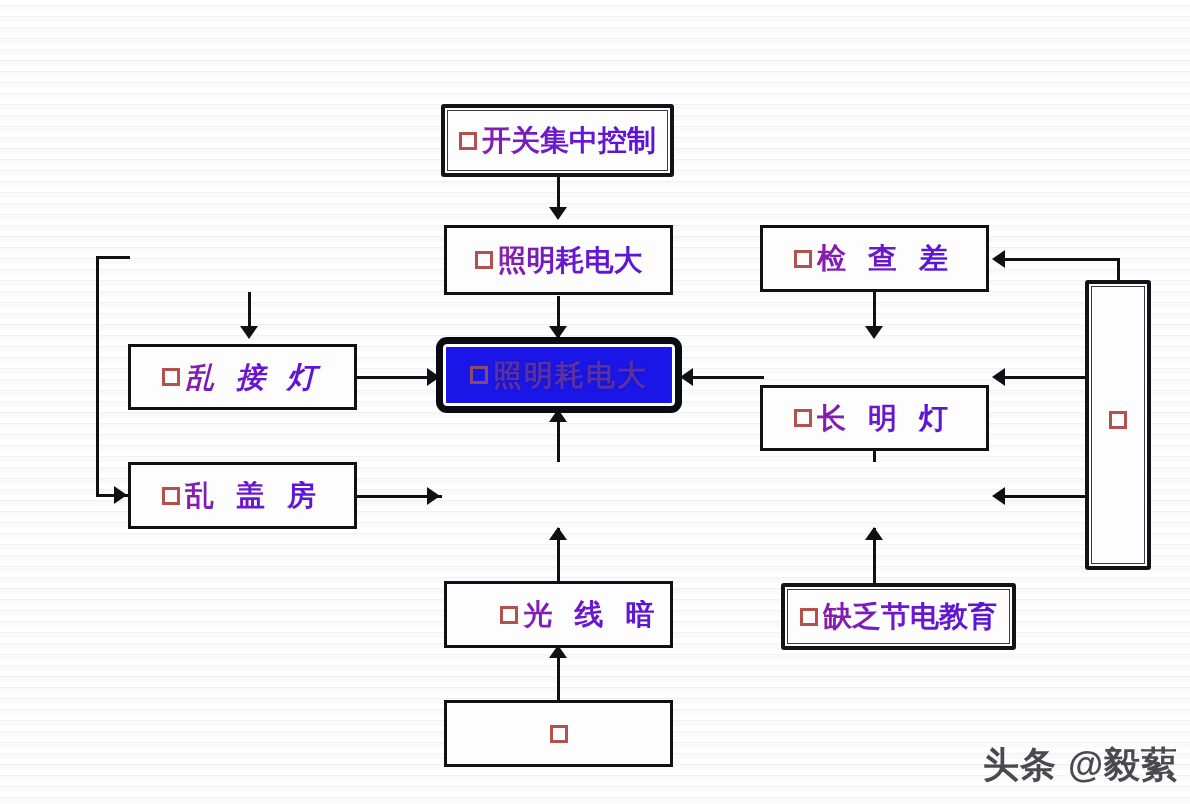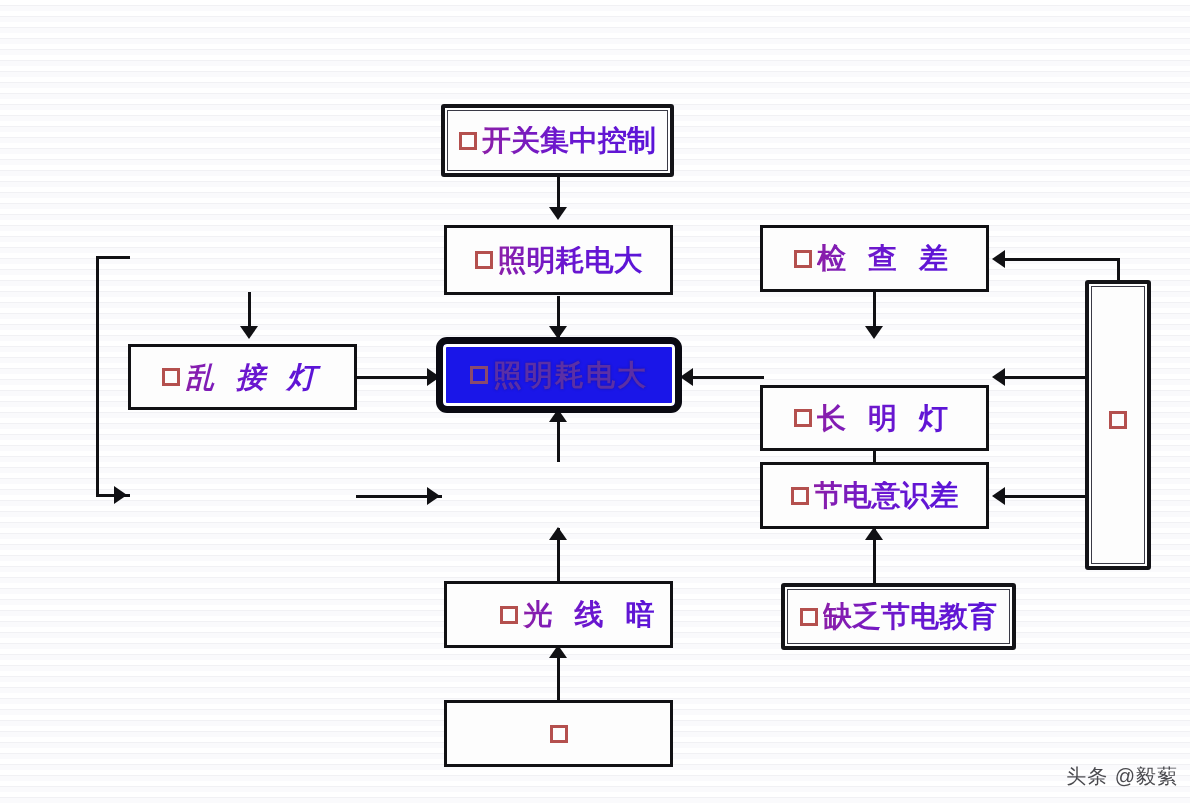--- a/index.html
+++ b/index.html
@@ -139,22 +139,22 @@
     writing-mode: vertical-rl;
     text-orientation: upright;
     letter-spacing: 2px;
     font-size: 28px;
   }
 
   .watermark {
     position: absolute;
     right: 12px;
     bottom: 14px;
-    font-size: 20px;
-    font-weight: 400;
+    font-size: 36px;
+    font-weight: 700;
     color: #2b2b30;
     opacity: 0.85;
     letter-spacing: 1px;
     z-index: 20;
   }
 </style>
 </head>
 <body>
 
 <div id="canvas">
@@ -246,41 +246,41 @@
   </div>
 
 
   <div class="node" style="left:128px; top:344px; width:229px; height:66px;font-style:italic;">
     <div class="node-inner">
       <span class="bullet"></span>
       <span class="label spaced">乱 接 灯</span>
     </div>
   </div>
 
+  <div class="node" style="left:128px; top:462px; width:229px; height:67px;">
+    <div class="node-inner">
+      <span class="bullet"></span>
+      <span class="label spaced">乱 盖 房</span>
+    </div>
+  </div>
 
   <div class="node" style="left:760px; top:225px; width:229px; height:67px;">
     <div class="node-inner">
       <span class="bullet"></span>
       <span class="label spaced">检 查 差</span>
     </div>
   </div>
 
   <div class="node" style="left:760px; top:344px; width:229px; height:66px;margin-top:41px;">
     <div class="node-inner">
       <span class="bullet"></span>
       <span class="label spaced">长 明 灯</span>
     </div>
   </div>
 
-  <div class="node" style="left:760px; top:462px; width:229px; height:67px;">
-    <div class="node-inner">
-      <span class="bullet"></span>
-      <span class="label">节电意识差</span>
-    </div>
-  </div>
 
   <div class="node double" style="left:757px; top:583px; width:235px; height:67px;margin-left:24px;">
     <div class="node-inner">
       <span class="bullet"></span>
       <span class="label">缺乏节电教育</span>
     </div>
   </div>
 
   <div class="node double vertical" style="left:1085px; top:280px; width:66px; height:290px;">
     <div class="node-inner">

